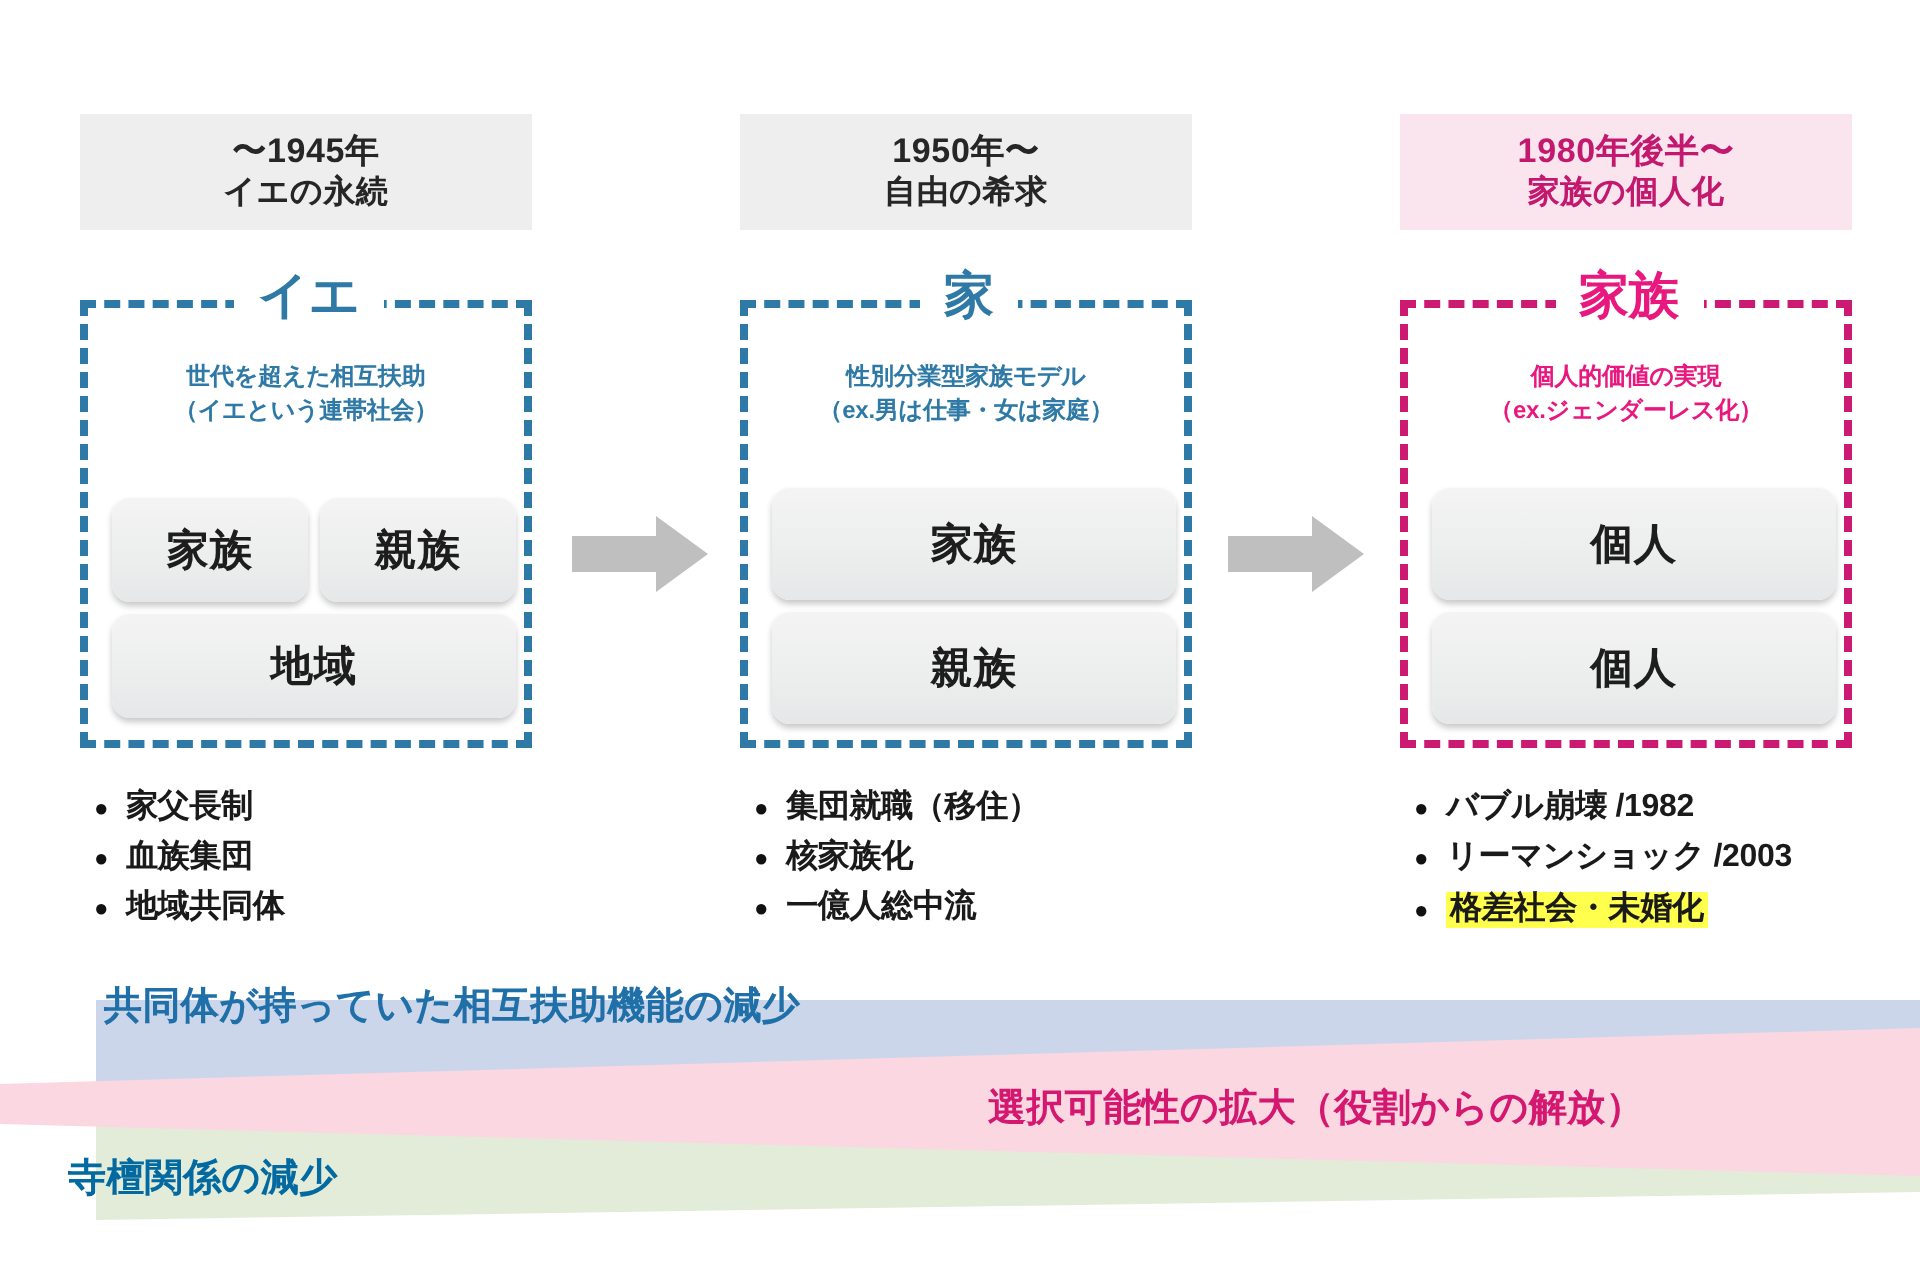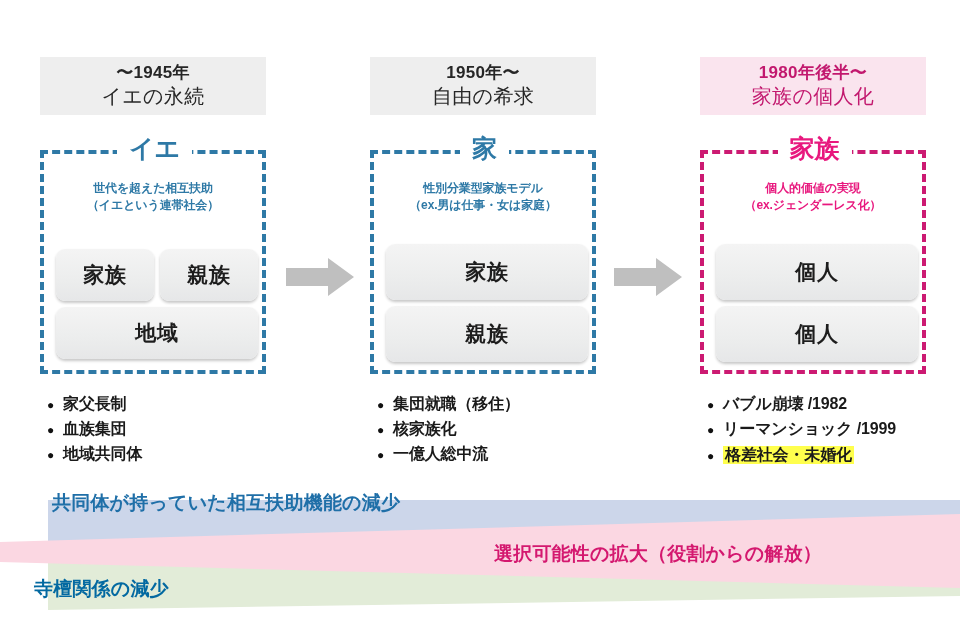--- a/index.html
+++ b/index.html
@@ -27,21 +27,21 @@
     position: absolute;
     box-sizing: border-box;
     display: flex;
     flex-direction: column;
     align-items: center;
     justify-content: center;
     line-height: 1.28;
     letter-spacing: .02em;
   }
   .hdr .l1 { font-size: 17px; font-weight: bold; }
-  .hdr .l2 { font-size: 20px; font-weight: normal; }
+  .hdr .l2 { font-size: 16px; font-weight: bold; }
 
   .hdr-gray { background: #eeeeee; color: #262626; }
   .hdr-pink { background: #fae4ee; color: #c2186e; }
 
   
   .grp {
     position: absolute;
     box-sizing: border-box;
     border-style: dashed;
     border-width: 4px;
@@ -243,21 +243,21 @@
     <div class="pill" style="left:12px; top:152px; width:202px; height:56px;">個人</div>
   </div>
 
   <ul class="bullets" style="left:707px; top:396px; width:260px;">
     <li>
       <span class="dot">●</span>
       <span>バブル崩壊 /1982</span>
     </li>
     <li>
       <span class="dot">●</span>
-      <span>リーマンショック /1999</span>
+      <span>リーマンショック /2003</span>
     </li>
     <li>
       <span class="dot">●</span>
       <span class="hl">格差社会・未婚化</span>
     </li>
   </ul>
 
   <div class="bands">
     <svg width="960" height="125" viewBox="0 0 960 125">
 

